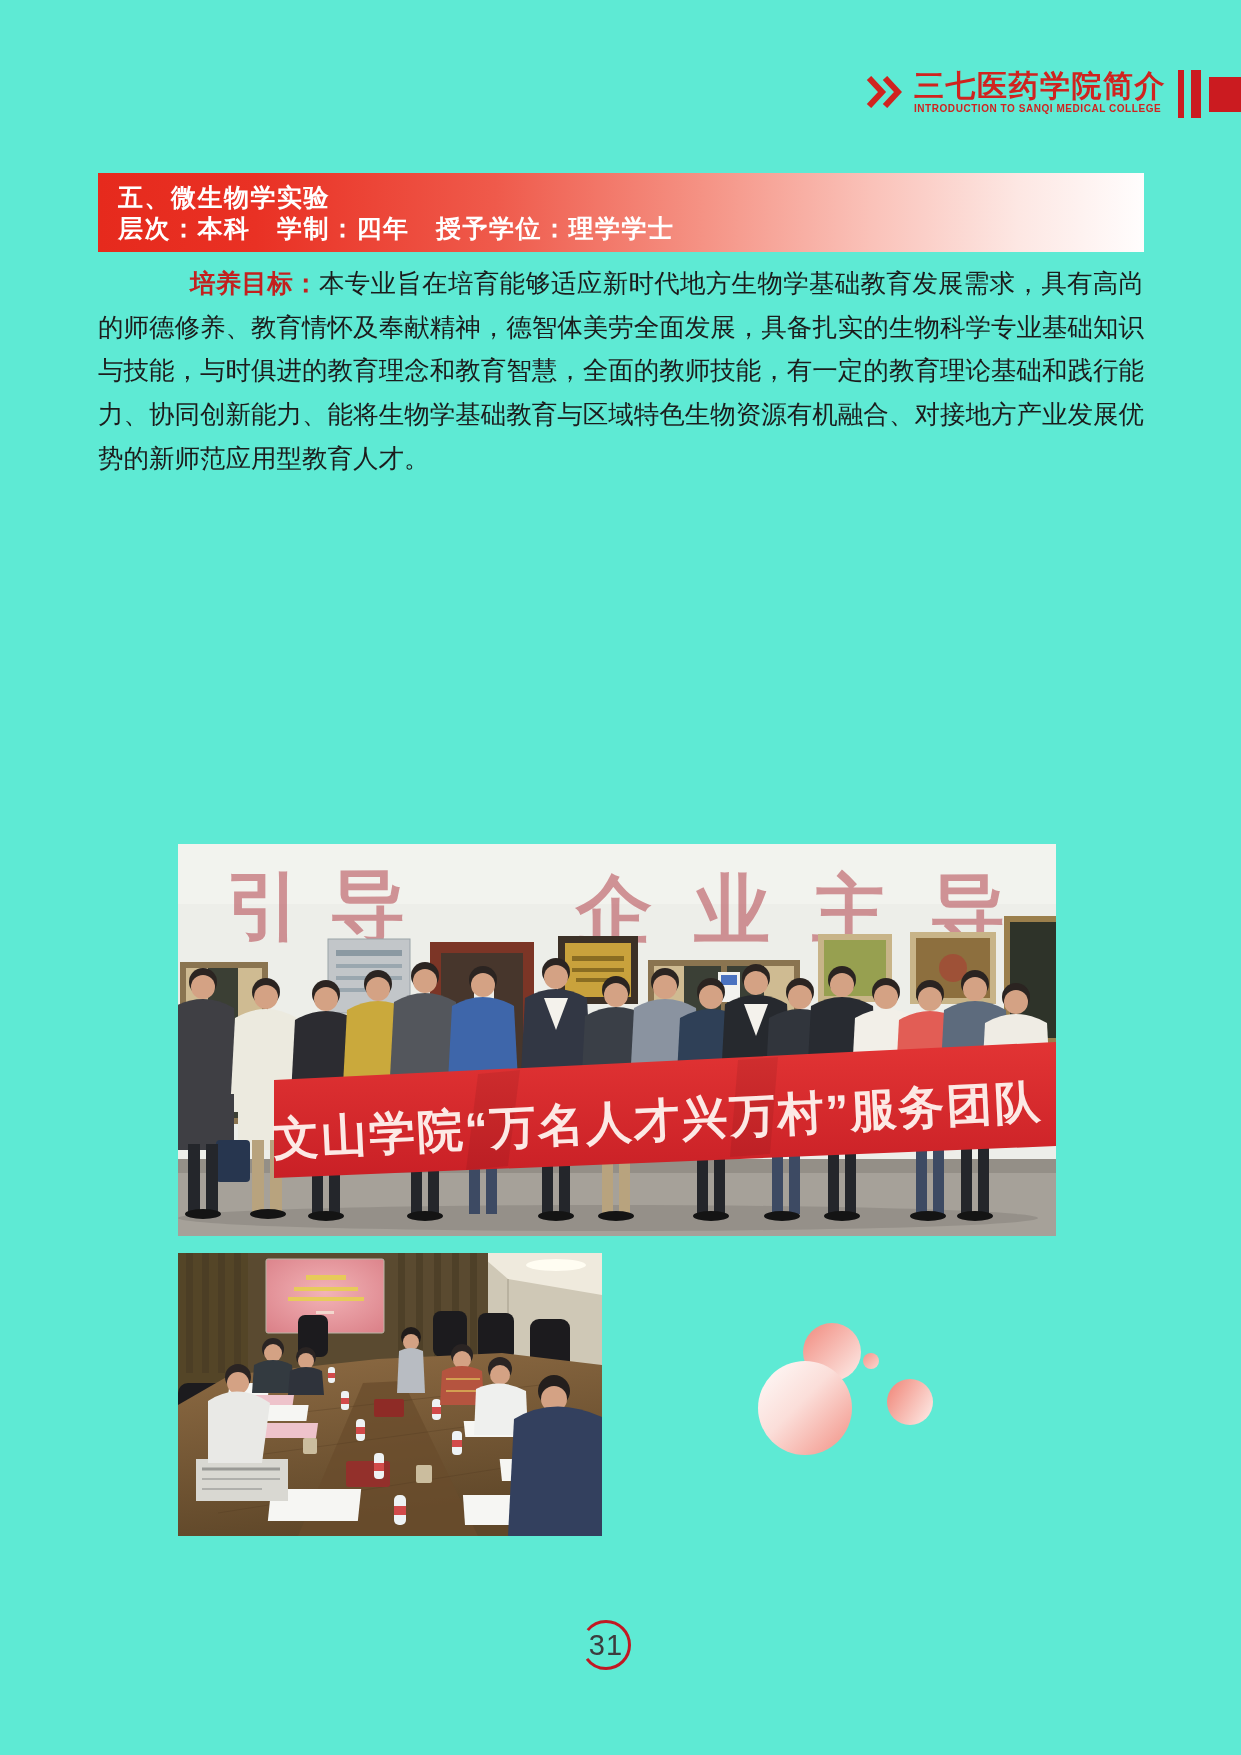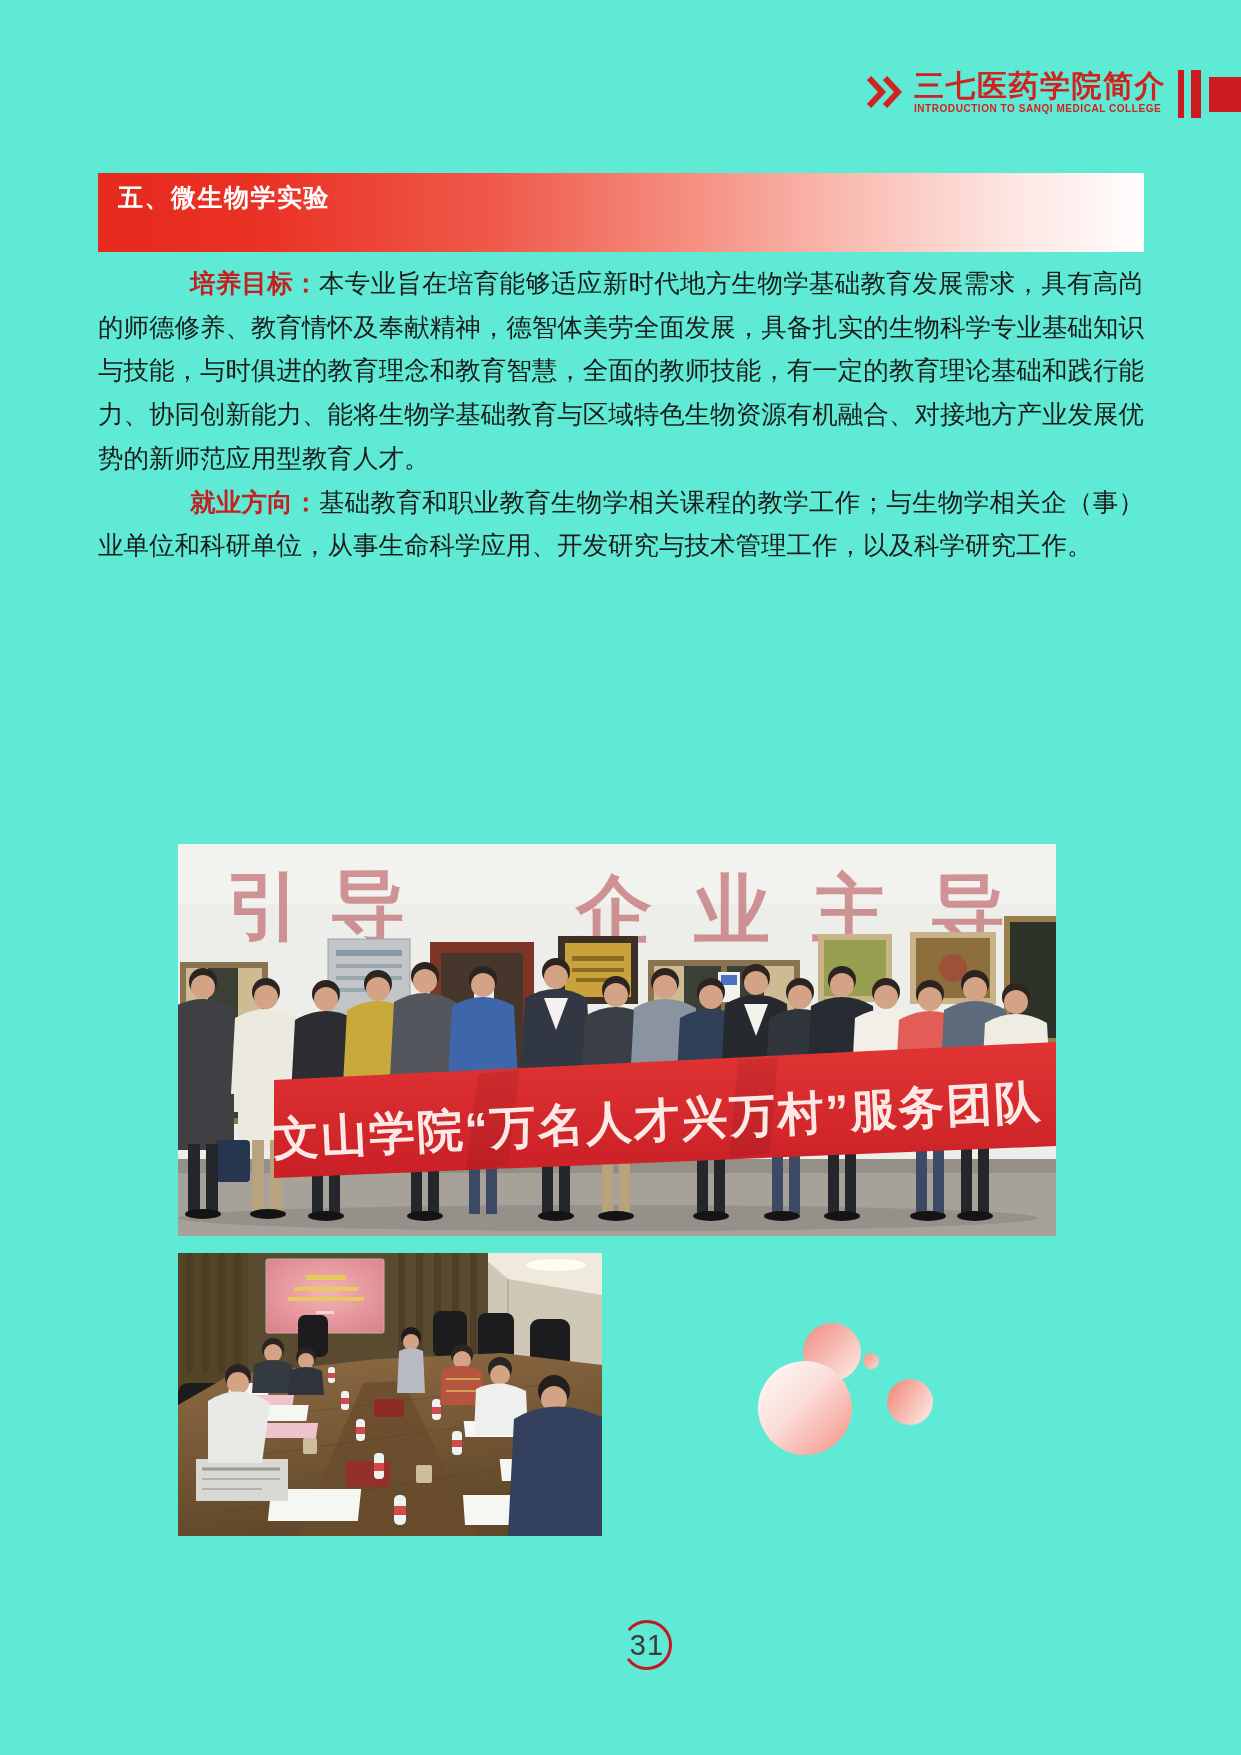--- a/index.html
+++ b/index.html
@@ -34,21 +34,21 @@
   }
   .para{margin:0;text-indent:2.35em;}
   .plabel{color:#c3211f;font-weight:bold;margin-left:32px;}
   
   .photo1{position:absolute;left:178px;top:844px;width:966px;height:392px;}
   .photo2{position:absolute;left:178px;top:1253px;width:424px;height:283px;}
   .photo1 svg,.photo2 svg{display:block;}
   
   .deco{position:absolute;left:655px;top:1295px;width:330px;height:270px;}
   
-  .pageno{position:absolute;left:611px;top:1608px;width:72px;height:72px;}
+  .pageno{position:absolute;left:570px;top:1608px;width:72px;height:72px;}
 </style>
 </head>
 <body>
 
 <div class="page">
 
   <div class="header">
     <span class="chev">
       <svg width="36" height="32" viewBox="0 0 36 32">
         <polyline points="3,2 16,16 3,30" fill="none" stroke="#d0231f" stroke-width="6"></polyline>
@@ -61,25 +61,25 @@
     </span>
     <span class="hbars">
       <span class="hbar b1"></span>
       <span class="hbar b2"></span>
       <span class="hbar b3"></span>
     </span>
   </div>
 
   <div class="section-banner">
     <div class="sb-line">五、微生物学实验</div>
+    <div class="sb-line">层次：本科　学制：四年　授予学位：理学学士</div>
   </div>
 
   <div class="body-text">
     <p class="para"><span class="plabel">培养目标：</span><span>本专业旨在培育能够适应新时代地方生物学基础教育发展需求，具有高尚的师德修养、教育情怀及奉献精神，德智体美劳全面发展，具备扎实的生物科学专业基础知识与技能，与时俱进的教育理念和教育智慧，全面的教师技能，有一定的教育理论基础和践行能力、协同创新能力、能将生物学基础教育与区域特色生物资源有机融合、对接地方产业发展优势的新师范应用型教育人才。</span></p>
-    <p class="para"><span class="plabel">就业方向：</span><span>基础教育和职业教育生物学相关课程的教学工作；与生物学相关企（事）业单位和科研单位，从事生命科学应用、开发研究与技术管理工作，以及科学研究工作。</span></p>
   </div>
 
   <div class="photo1">
     <svg viewBox="0 0 878 392" width="878" height="392">
       <defs>
         <linearGradient id="bannerG" x1="0" y1="0" x2="0" y2="1">
           <stop offset="0" stop-color="#e23434"></stop>
             <stop offset="1" stop-color="#c92026"></stop>
         </linearGradient>
         <g id="pp">

